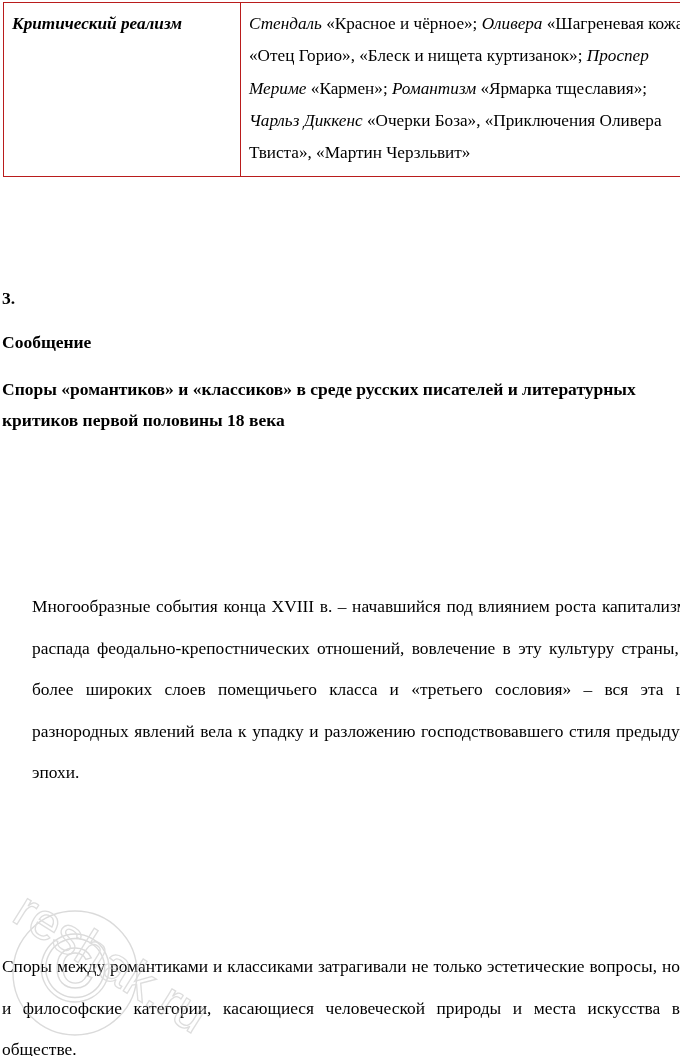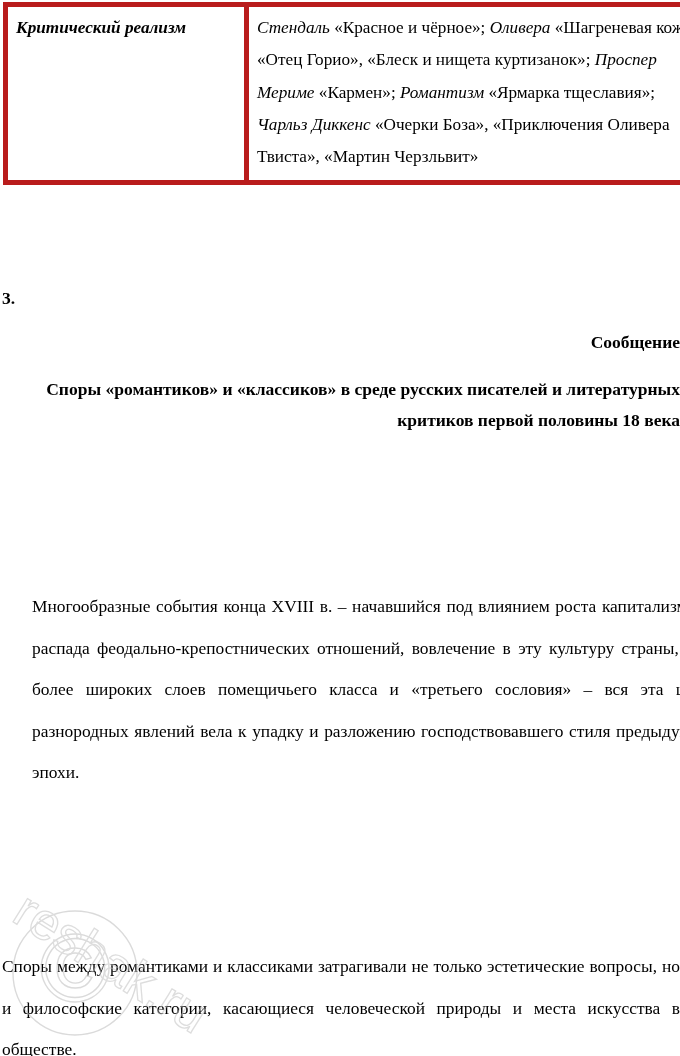--- a/index.html
+++ b/index.html
@@ -42,21 +42,21 @@
   .doc-table {
     position: absolute;
     left: 3px;
     top: 2px;
     width: 670px;
     border-collapse: collapse;
     table-layout: fixed;
     z-index: 2;
   }
   .doc-table td {
-    border: 5px solid #b91c1c;
+    border: 1px solid #b91c1c;
     vertical-align: top;
     padding: 5px 8px 7px 8px;
     font-size: 17.2px;
     line-height: 32.3px;
   }
   .col-term {
     width: 220px;
   }
   .col-works {
     width: 450px;
@@ -80,21 +80,21 @@
     font-weight: bold;
     line-height: 20px;
     z-index: 2;
   }
 
   
   .heading-center {
     position: absolute;
     left: 2px;
     width: 678px;
-    text-align: right;
+    text-align: left;
     font-weight: bold;
     font-size: 17.5px;
     line-height: 31px;
     z-index: 2;
   }
   .heading-main { top: 327px; }
   .heading-sub  { top: 374px; }
 
   
   .body-block {

